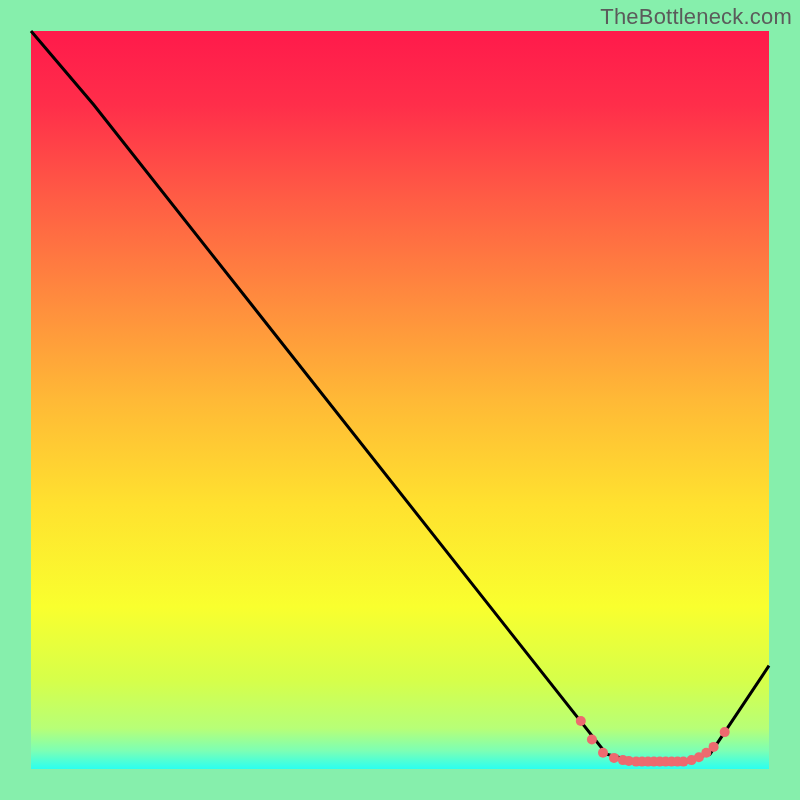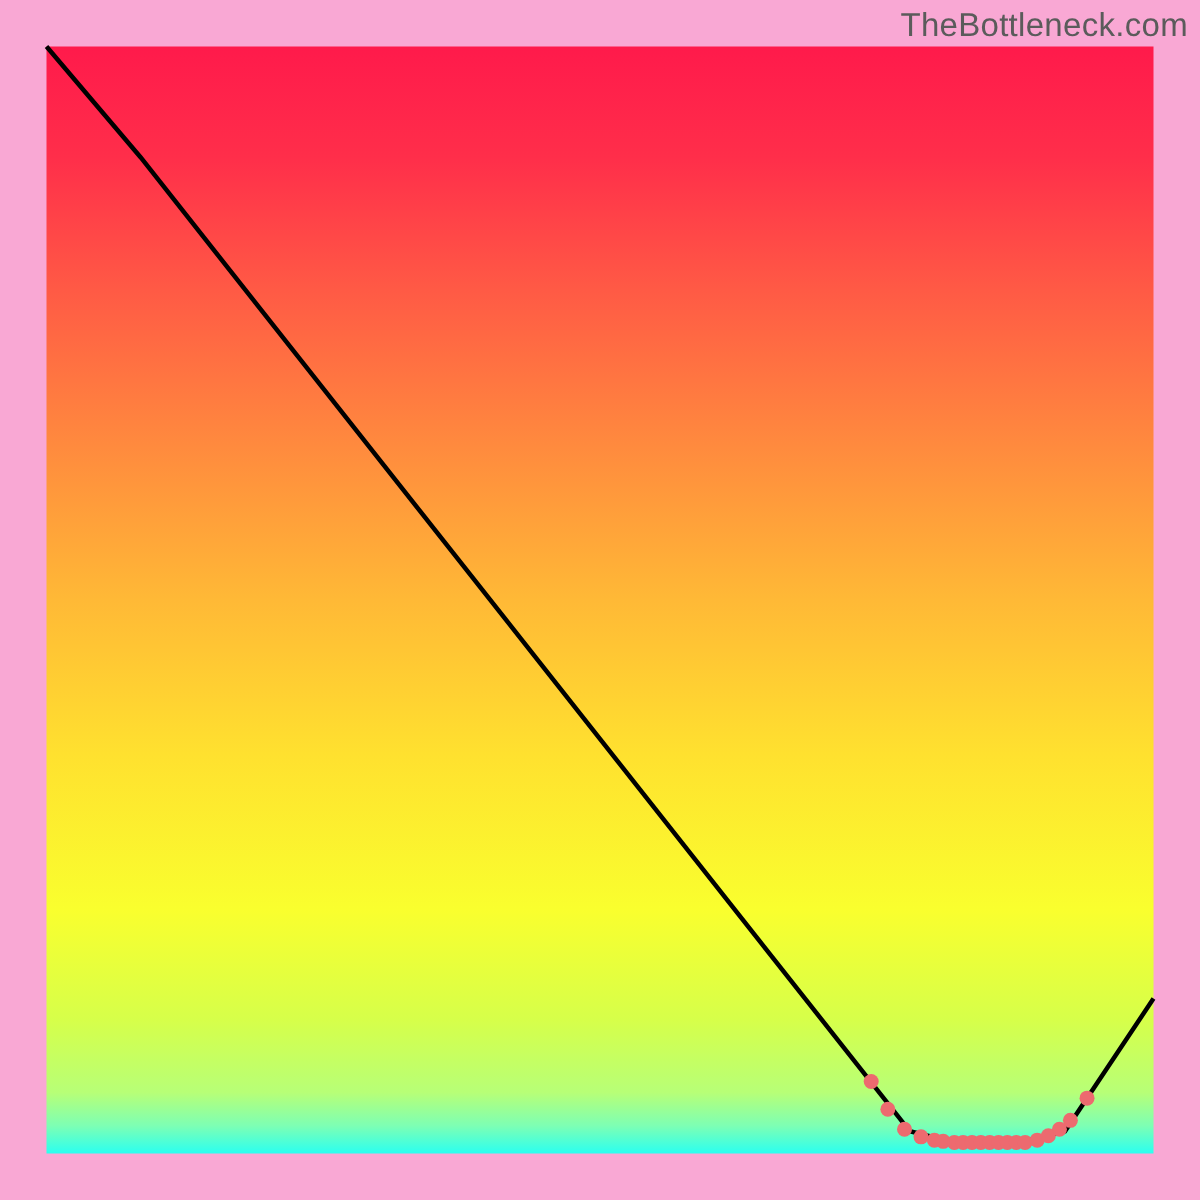--- a/index.html
+++ b/index.html
@@ -7,21 +7,21 @@
     padding: 0;
     width: 800px;
     height: 800px;
     background: #000;
     font-family: Arial, Helvetica, sans-serif;
   }
   .frame {
     position: relative;
     width: 800px;
     height: 800px;
-    background: #f9a8d4;
+    background: #86efac;
   }
   .watermark {
     position: absolute;
     top: 4px;
     right: 8px;
     color: #5b5b5b;
     font-size: 22px;
     font-weight: 500;
     letter-spacing: 0.2px;
     z-index: 10;

